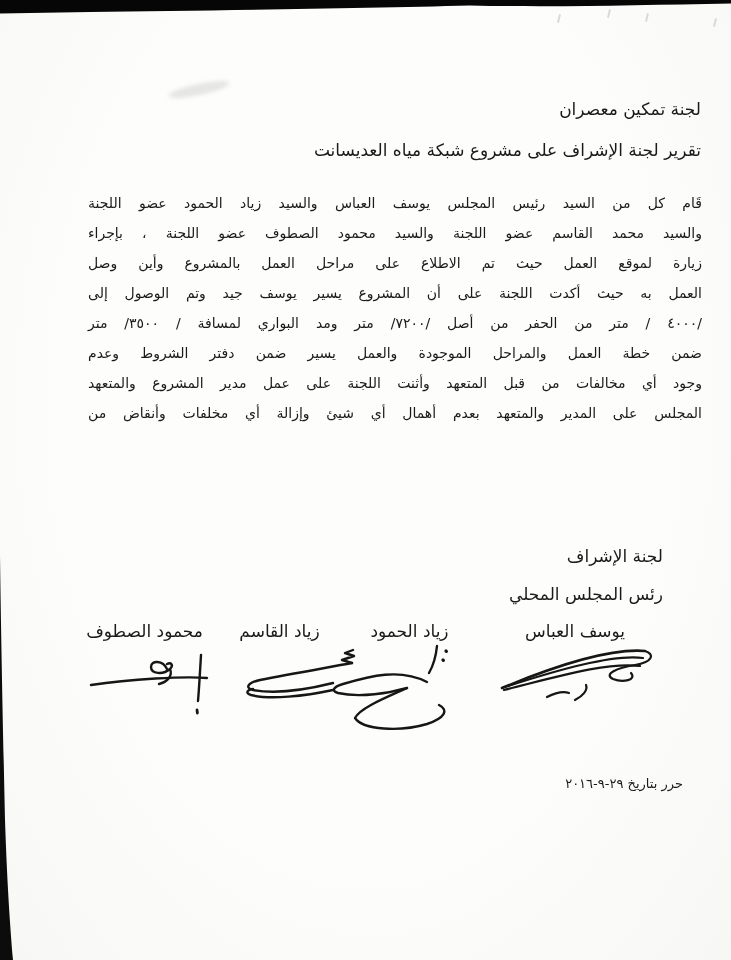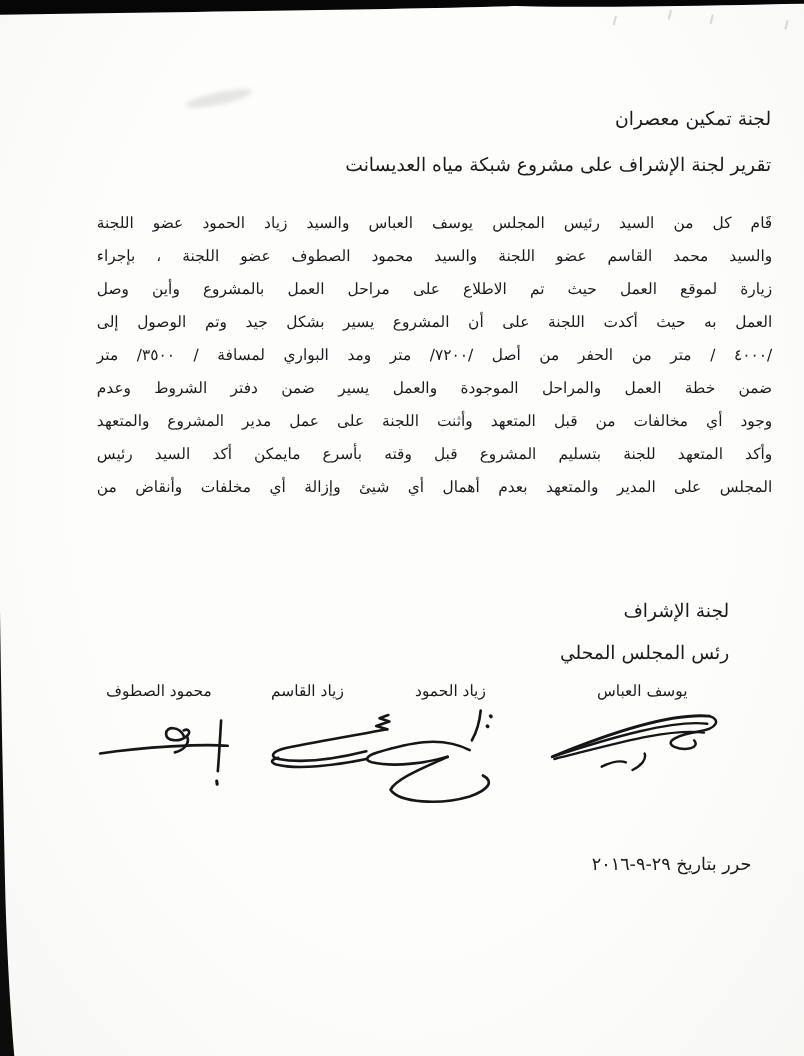--- a/index.html
+++ b/index.html
@@ -37,31 +37,31 @@
     font-size:14px; line-height:30px;
   }
   .pline { text-align: justify; text-align-last: justify; }
   .pline.last { text-align: right; text-align-last: right; padding-right:36px; padding-left:50px; }
 
   .sig-label { position:absolute; right:68px; font-size:17px; white-space:nowrap; }
   #supervision-committee-label { top:546px; }
   #council-head-label          { top:584px; }
 
   .sig-name {
-    position:absolute; top:621px; font-size:14px; text-align:center; white-space:nowrap;
+    position:absolute; top:621px; font-size:17px; text-align:center; white-space:nowrap;
   }
   #name-1 { left:495px; width:130px;text-align:right; }
   #name-2 { left:352px; width:115px; }
   #name-3 { left:222px; width:115px; }
   #name-4 { left:82px;  width:125px; }
 
   #signatures { position:absolute; left:55px; top:638px; }
   #signatures path { fill:none; stroke:#161616; stroke-linecap:round; stroke-linejoin:round; }
 
-  #date-line { position:absolute; right:48px; top:776px; font-size:16px; white-space:nowrap; }
+  #date-line { position:absolute; right:48px; top:776px; font-size:13px; white-space:nowrap; }
 </style>
 </head>
 <body>
 
 <div class="page">
 
   <svg id="top-edge" class="edge-svg" width="731" height="16" viewBox="0 0 731 16">
     <path d="M0,0 L731,0 L731,3.5 C640,5 560,7.5 470,5.5 C360,8.5 200,10.5 90,12 L0,13.5 Z" fill="#060606"></path>
   </svg>
   <svg id="left-edge" class="edge-svg" width="16" height="960" viewBox="0 0 16 960">
@@ -73,25 +73,24 @@
   <div class="tick-mark" style="left:646px; top:13px;"></div>
   <div class="tick-mark" style="left:714px; top:18px;"></div>
 
   <div id="committee-name" class="hline">لجنة تمكين معصران</div>
   <div id="report-title" class="hline">تقرير لجنة الإشراف على مشروع شبكة مياه العديسانت</div>
 
   <div class="body-block">
     <div class="pline">قَام كل من السيد رئيس المجلس يوسف العباس والسيد زياد الحمود عضو اللجنة</div>
     <div class="pline">والسيد محمد القاسم عضو اللجنة والسيد محمود الصطوف عضو اللجنة ، بإجراء</div>
     <div class="pline">زيارة لموقع العمل حيث تم الاطلاع على مراحل العمل بالمشروع وأين وصل</div>
-    <div class="pline">العمل به حيث أكدت اللجنة على أن المشروع يسير بشكل جيد وتم الوصول إلى</div>
+    <div class="pline">العمل به حيث أكدت اللجنة على أن المشروع يسير يوسف جيد وتم الوصول إلى</div>
     <div class="pline">/٤٠٠٠ / متر من الحفر من أصل /٧٢٠٠/ متر ومد البواري لمسافة / ٣٥٠٠/ متر</div>
     <div class="pline">ضمن خطة العمل والمراحل الموجودة والعمل يسير ضمن دفتر الشروط وعدم</div>
     <div class="pline">وجود أي مخالفات من قبل المتعهد وأثنت اللجنة على عمل مدير المشروع والمتعهد</div>
-    <div class="pline">وأكد المتعهد للجنة بتسليم المشروع قبل وقته بأسرع مايمكن أكد السيد رئيس</div>
     <div class="pline">المجلس على المدير والمتعهد بعدم أهمال أي شيئ وإزالة أي مخلفات وأنقاض من</div>
   </div>
 
   <div id="supervision-committee-label" class="sig-label">لجنة الإشراف</div>
   <div id="council-head-label" class="sig-label">رئس المجلس المحلي</div>
 
   <div id="name-1" class="sig-name">يوسف العباس</div>
   <div id="name-2" class="sig-name">زياد الحمود</div>
   <div id="name-3" class="sig-name">زياد القاسم</div>
   <div id="name-4" class="sig-name">محمود الصطوف</div>

